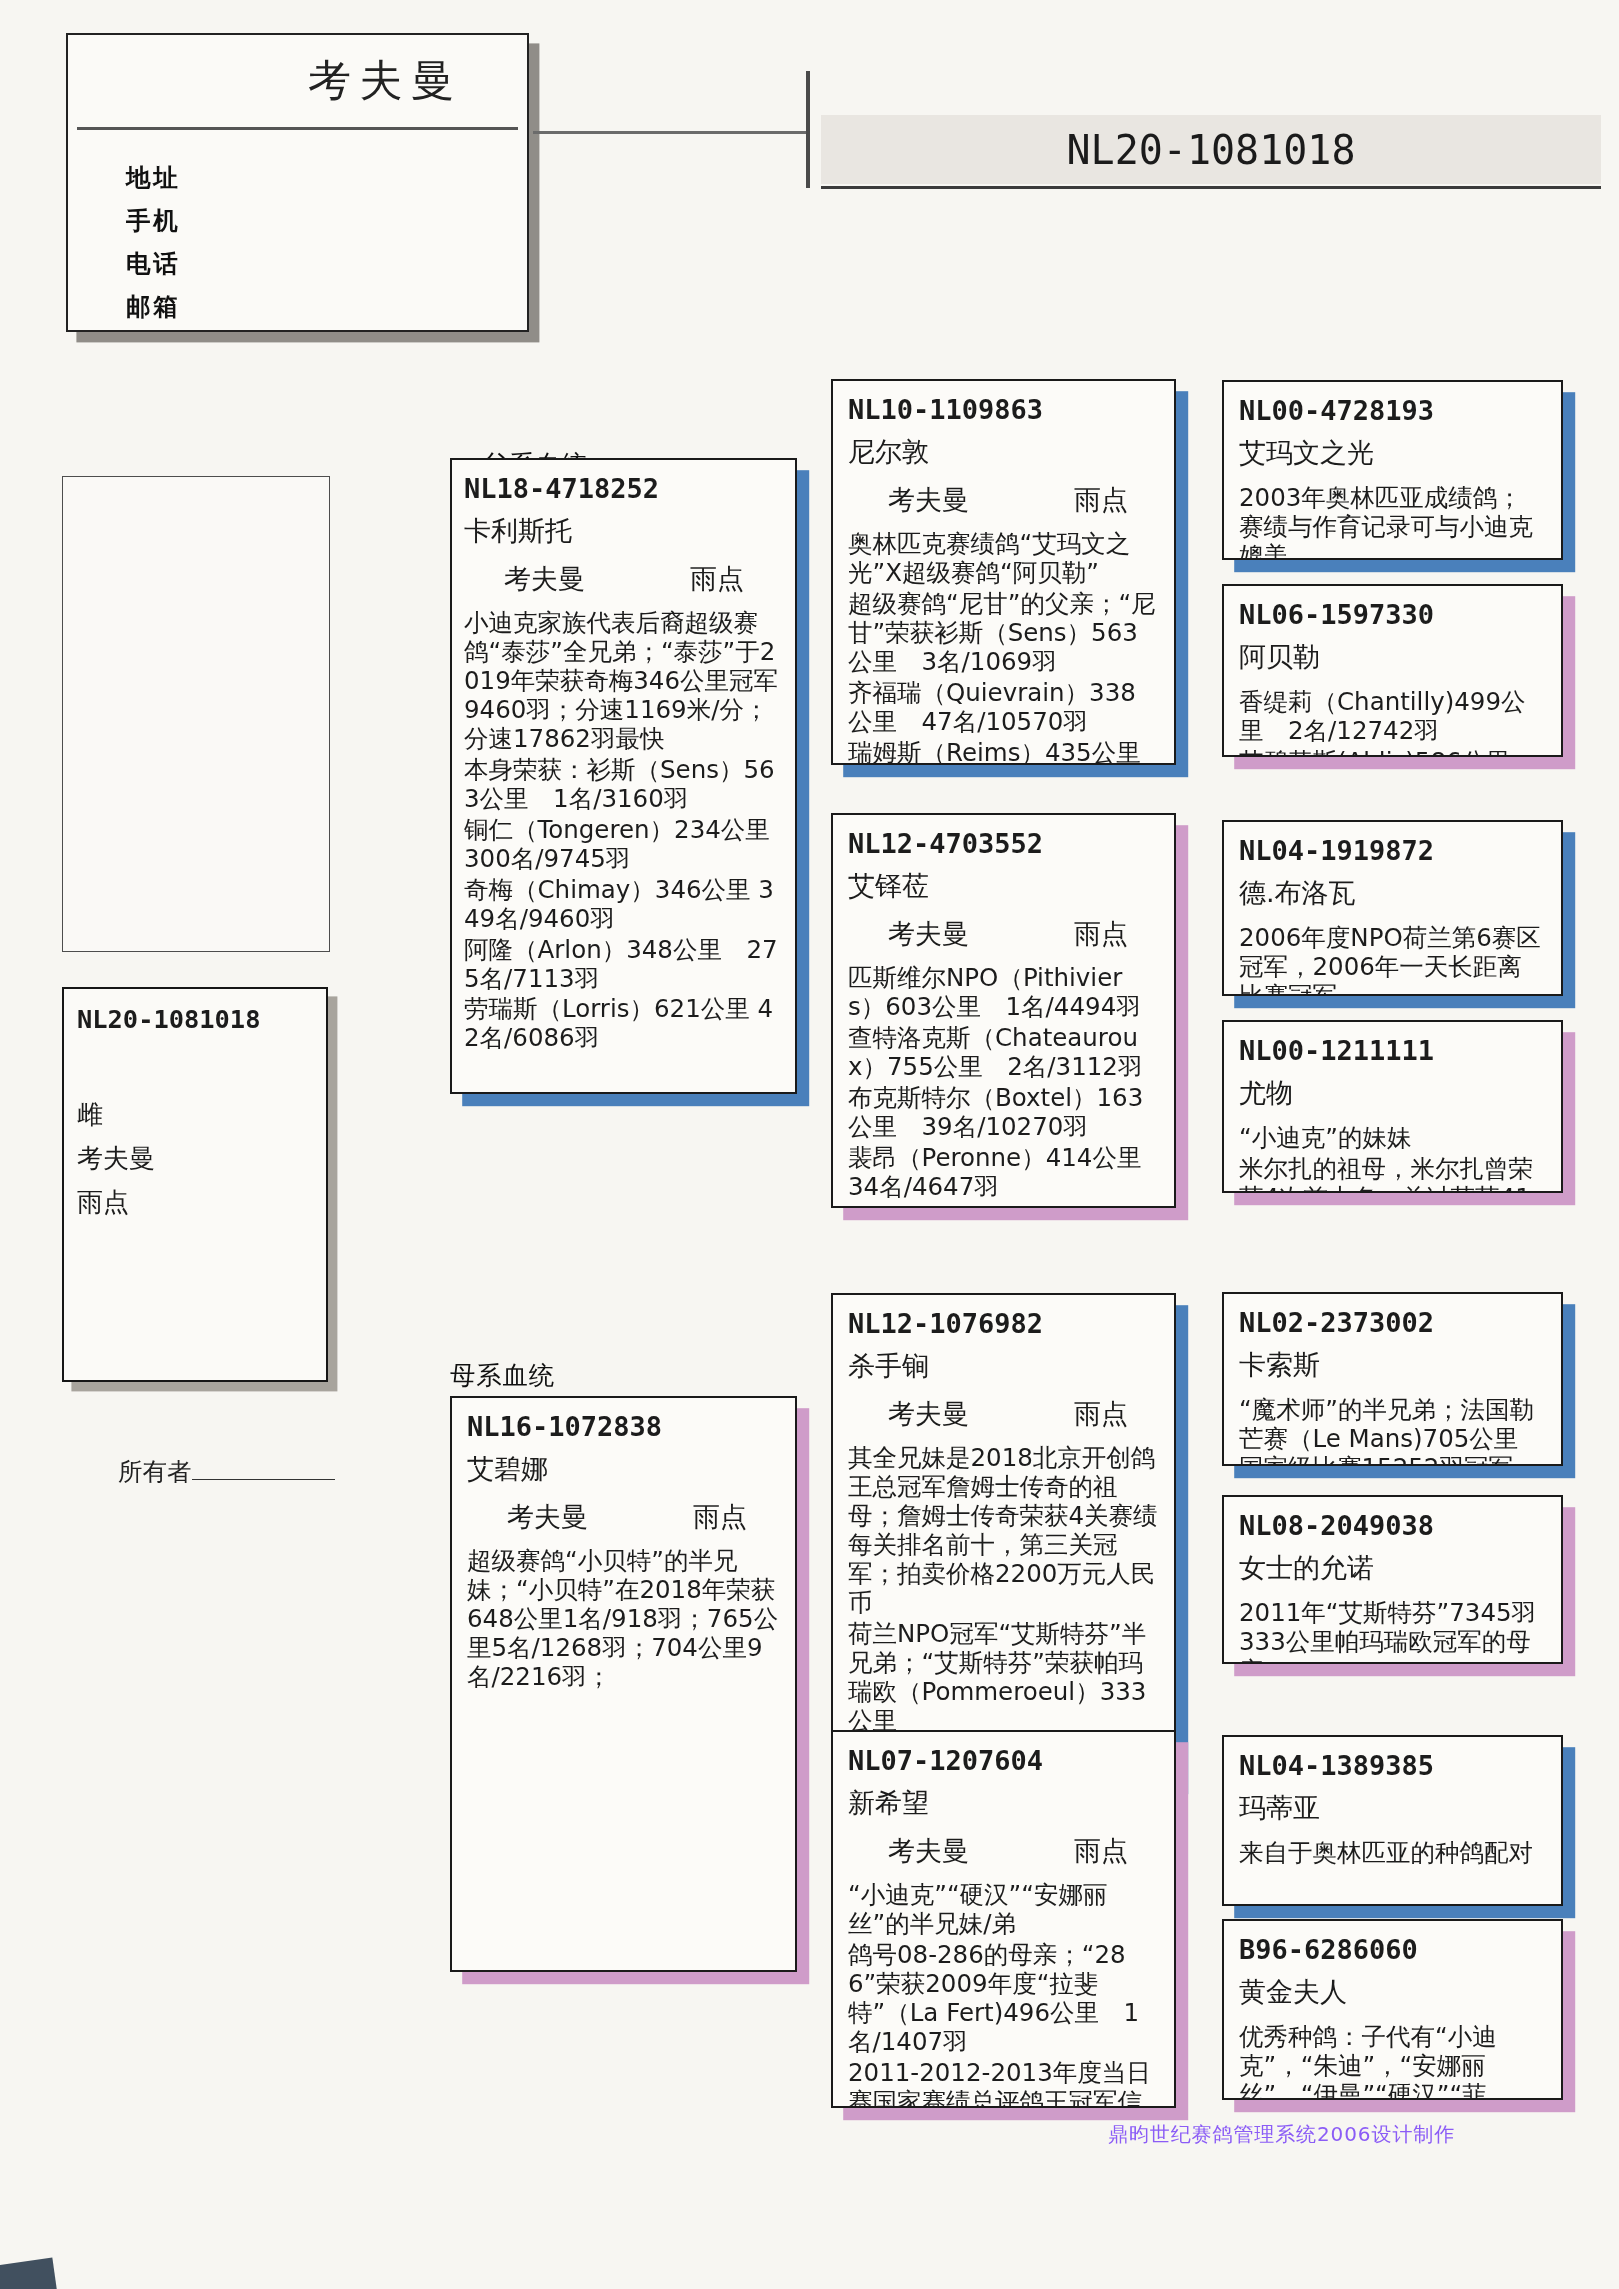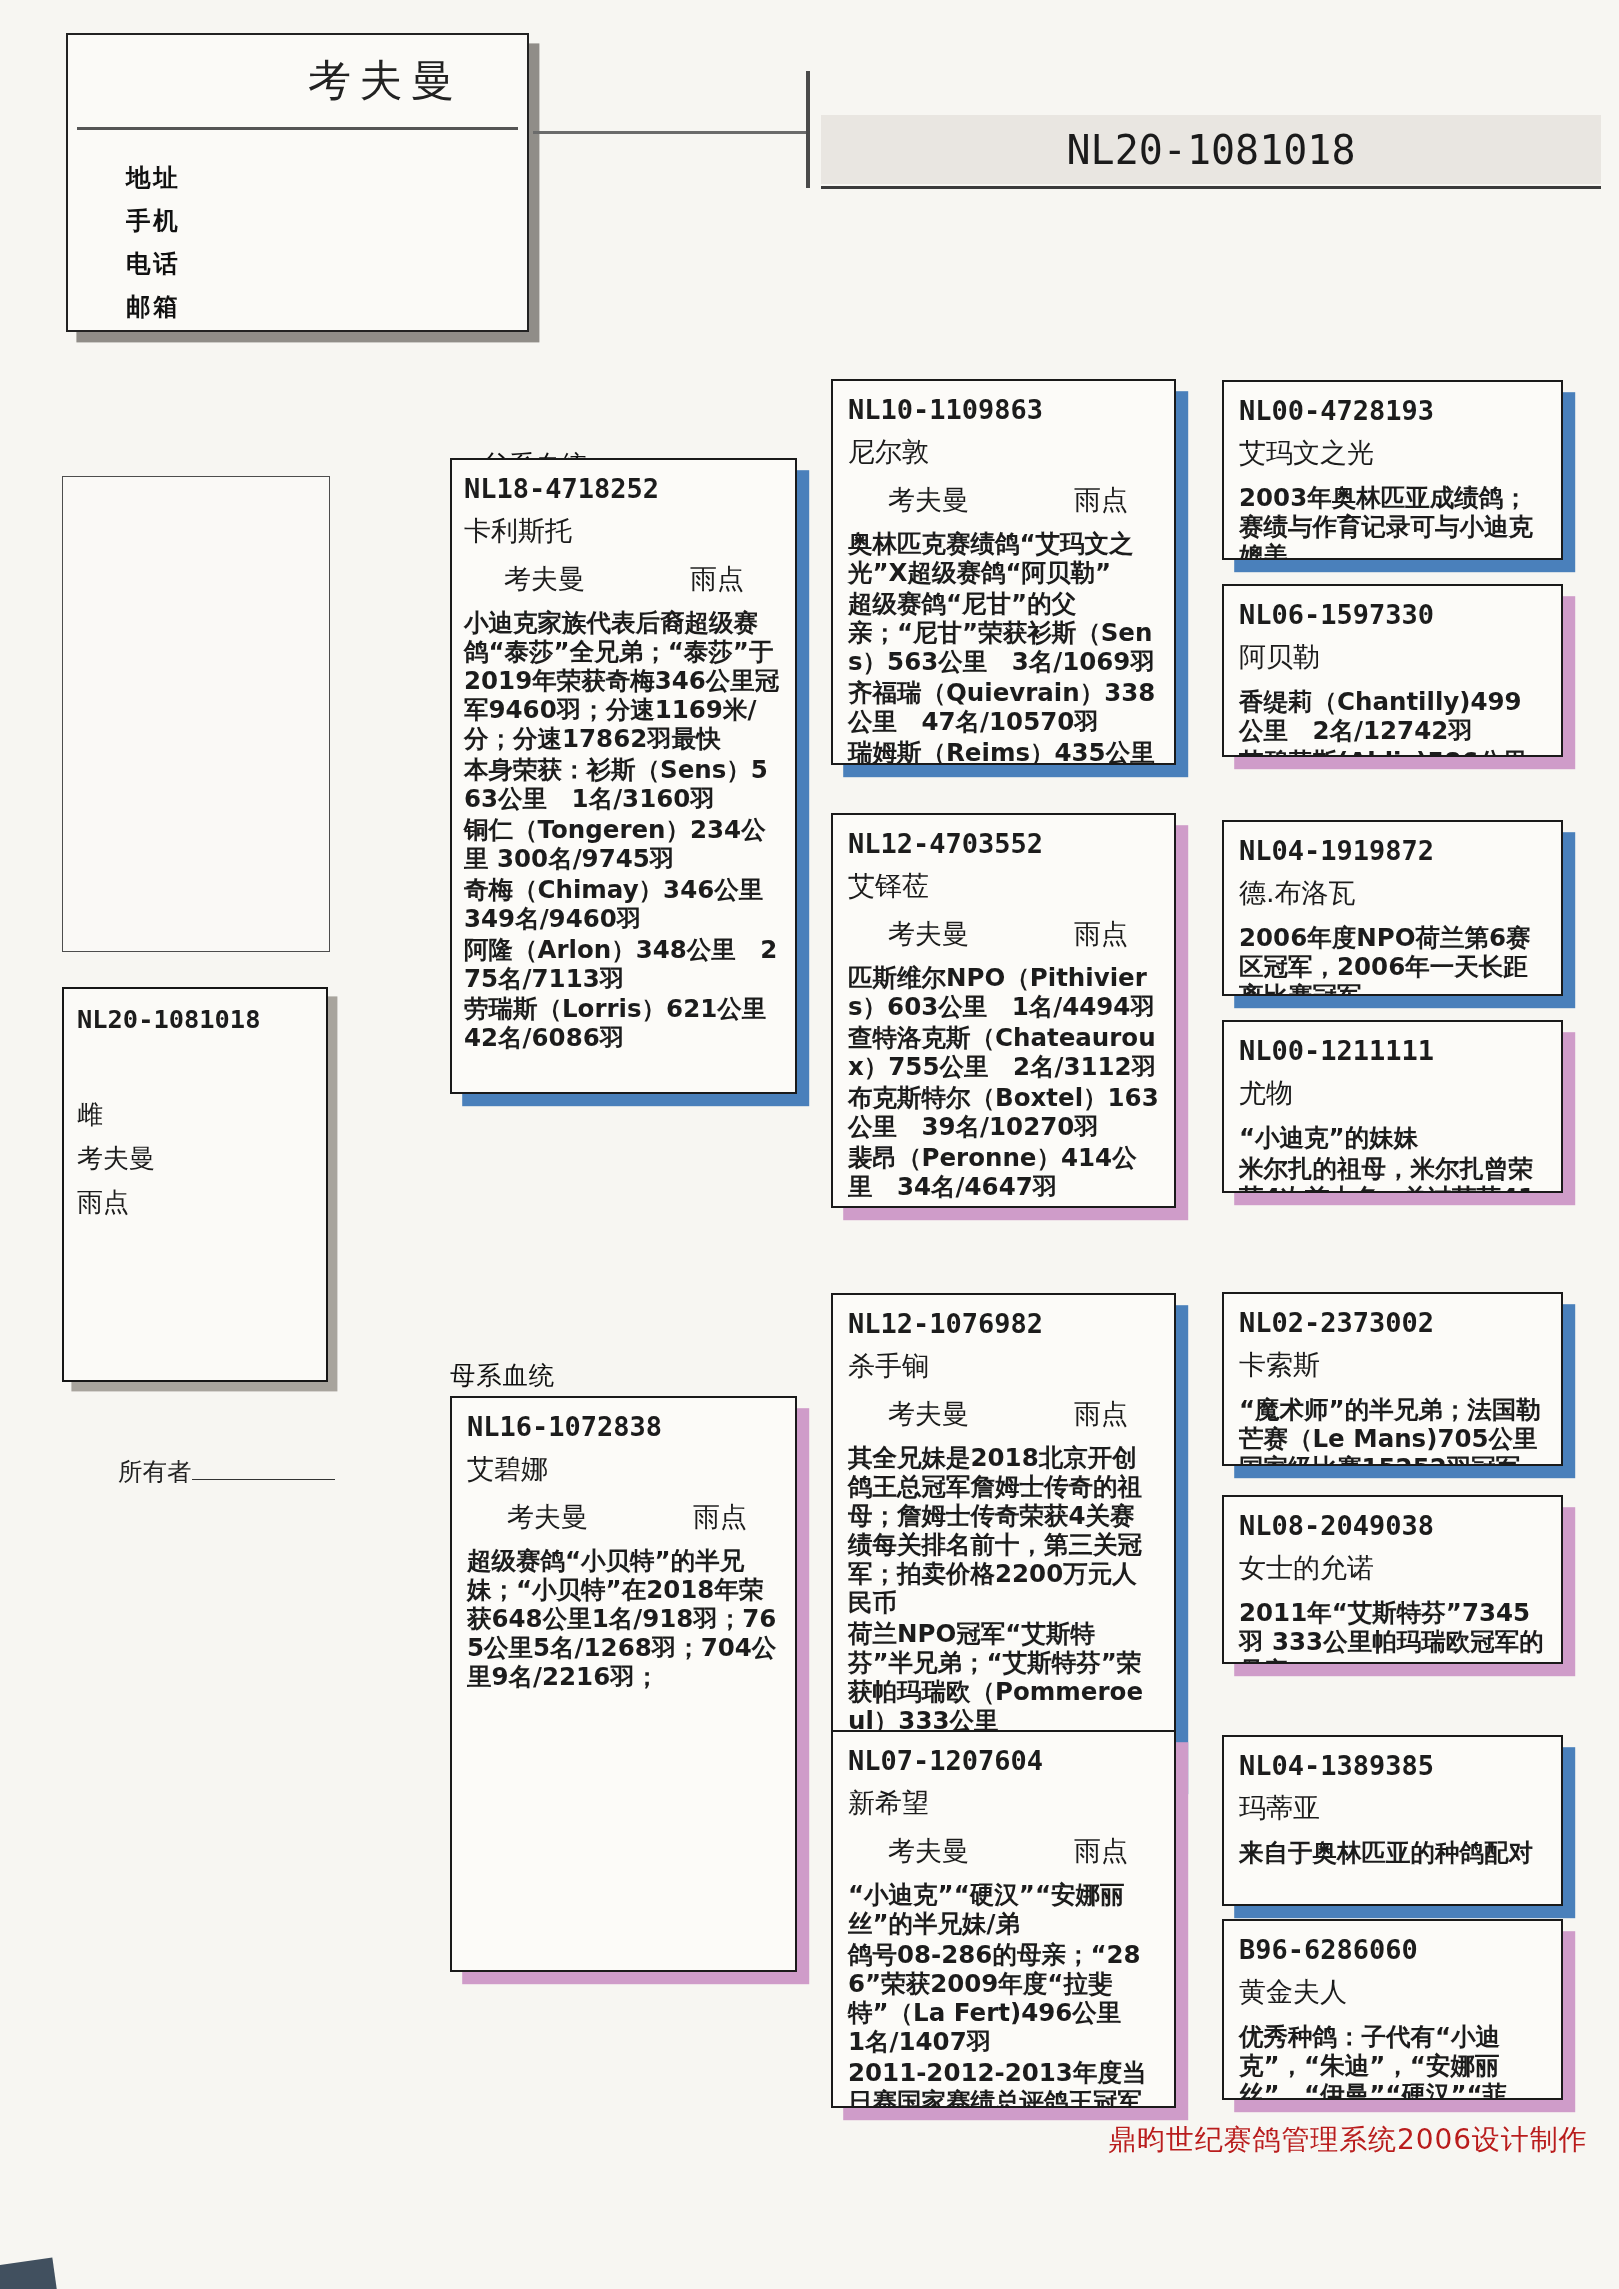--- a/index.html
+++ b/index.html
@@ -35,38 +35,38 @@
   
   .card{position:absolute;background:#fcfbf8;border:2.8px solid #1a1a1a;box-sizing:border-box;
         padding:13px 15px;overflow:hidden;}
   .sire{box-shadow:12.2px 12.2px 0 0 #4a80bb;}
   .dam{box-shadow:12.2px 12.2px 0 0 #cf9cc9;}
   .card .ring{font-family:"DejaVu Sans Mono",monospace;font-weight:bold;font-size:27px;margin-bottom:9.4px;}
   .card .pname{font-size:27px;margin-bottom:11.3px;}
   .breed{padding-left:40px;font-size:27px;margin-bottom:11.3px;}
   .breed span:first-child{margin-right:105px;}
   .desc{font-size:24.5px;line-height:29px;word-break:break-all;}
-  .desc div{margin-bottom:1.9px;font-weight:bold;}
+  .desc div{margin-bottom:1.9px;}
   
   .pos-f {left:450px;top:458px;width:347px;height:636px;padding-left:12px;}
   .pos-mo{left:450px;top:1396px;width:347px;height:576px;}
   .pos-m1{left:831px;top:379px;width:345px;height:386px;}
   .pos-m2{left:831px;top:813px;width:345px;height:395px;}
   .pos-m3{left:831px;top:1293px;width:345px;height:489px;}
   .pos-m4{left:831px;top:1730px;width:345px;height:378px;}
   .pos-r1{left:1222px;top:380px;width:341px;height:180px;}
   .pos-r2{left:1222px;top:584px;width:341px;height:173px;}
   .pos-r3{left:1222px;top:820px;width:341px;height:176px;}
   .pos-r4{left:1222px;top:1020px;width:341px;height:173px;}
   .pos-r5{left:1222px;top:1292px;width:341px;height:174px;}
   .pos-r6{left:1222px;top:1495px;width:341px;height:169px;}
   .pos-r7{left:1222px;top:1735px;width:341px;height:171px;}
   .pos-r8{left:1222px;top:1919px;width:341px;height:181px;}
   
-  .footer{position:absolute;left:1108px;top:2121px;font-size:28px;color:#b91c1c;letter-spacing:0.9px;text-align:right;}
+  .footer{position:absolute;left:1108px;top:2121px;font-size:20px;color:#8b5cf6;letter-spacing:0.9px;text-align:right;}
   .artifact{position:absolute;left:-11.3px;top:2262px;width:66px;height:34px;background:#41505f;transform:rotate(-8deg);}
 </style>
 </head>
 <body>
 
 <div class="page">
 
   <div class="loft-card">
     <div class="loft-title">考夫曼</div>
     <div class="loft-rule"></div>

